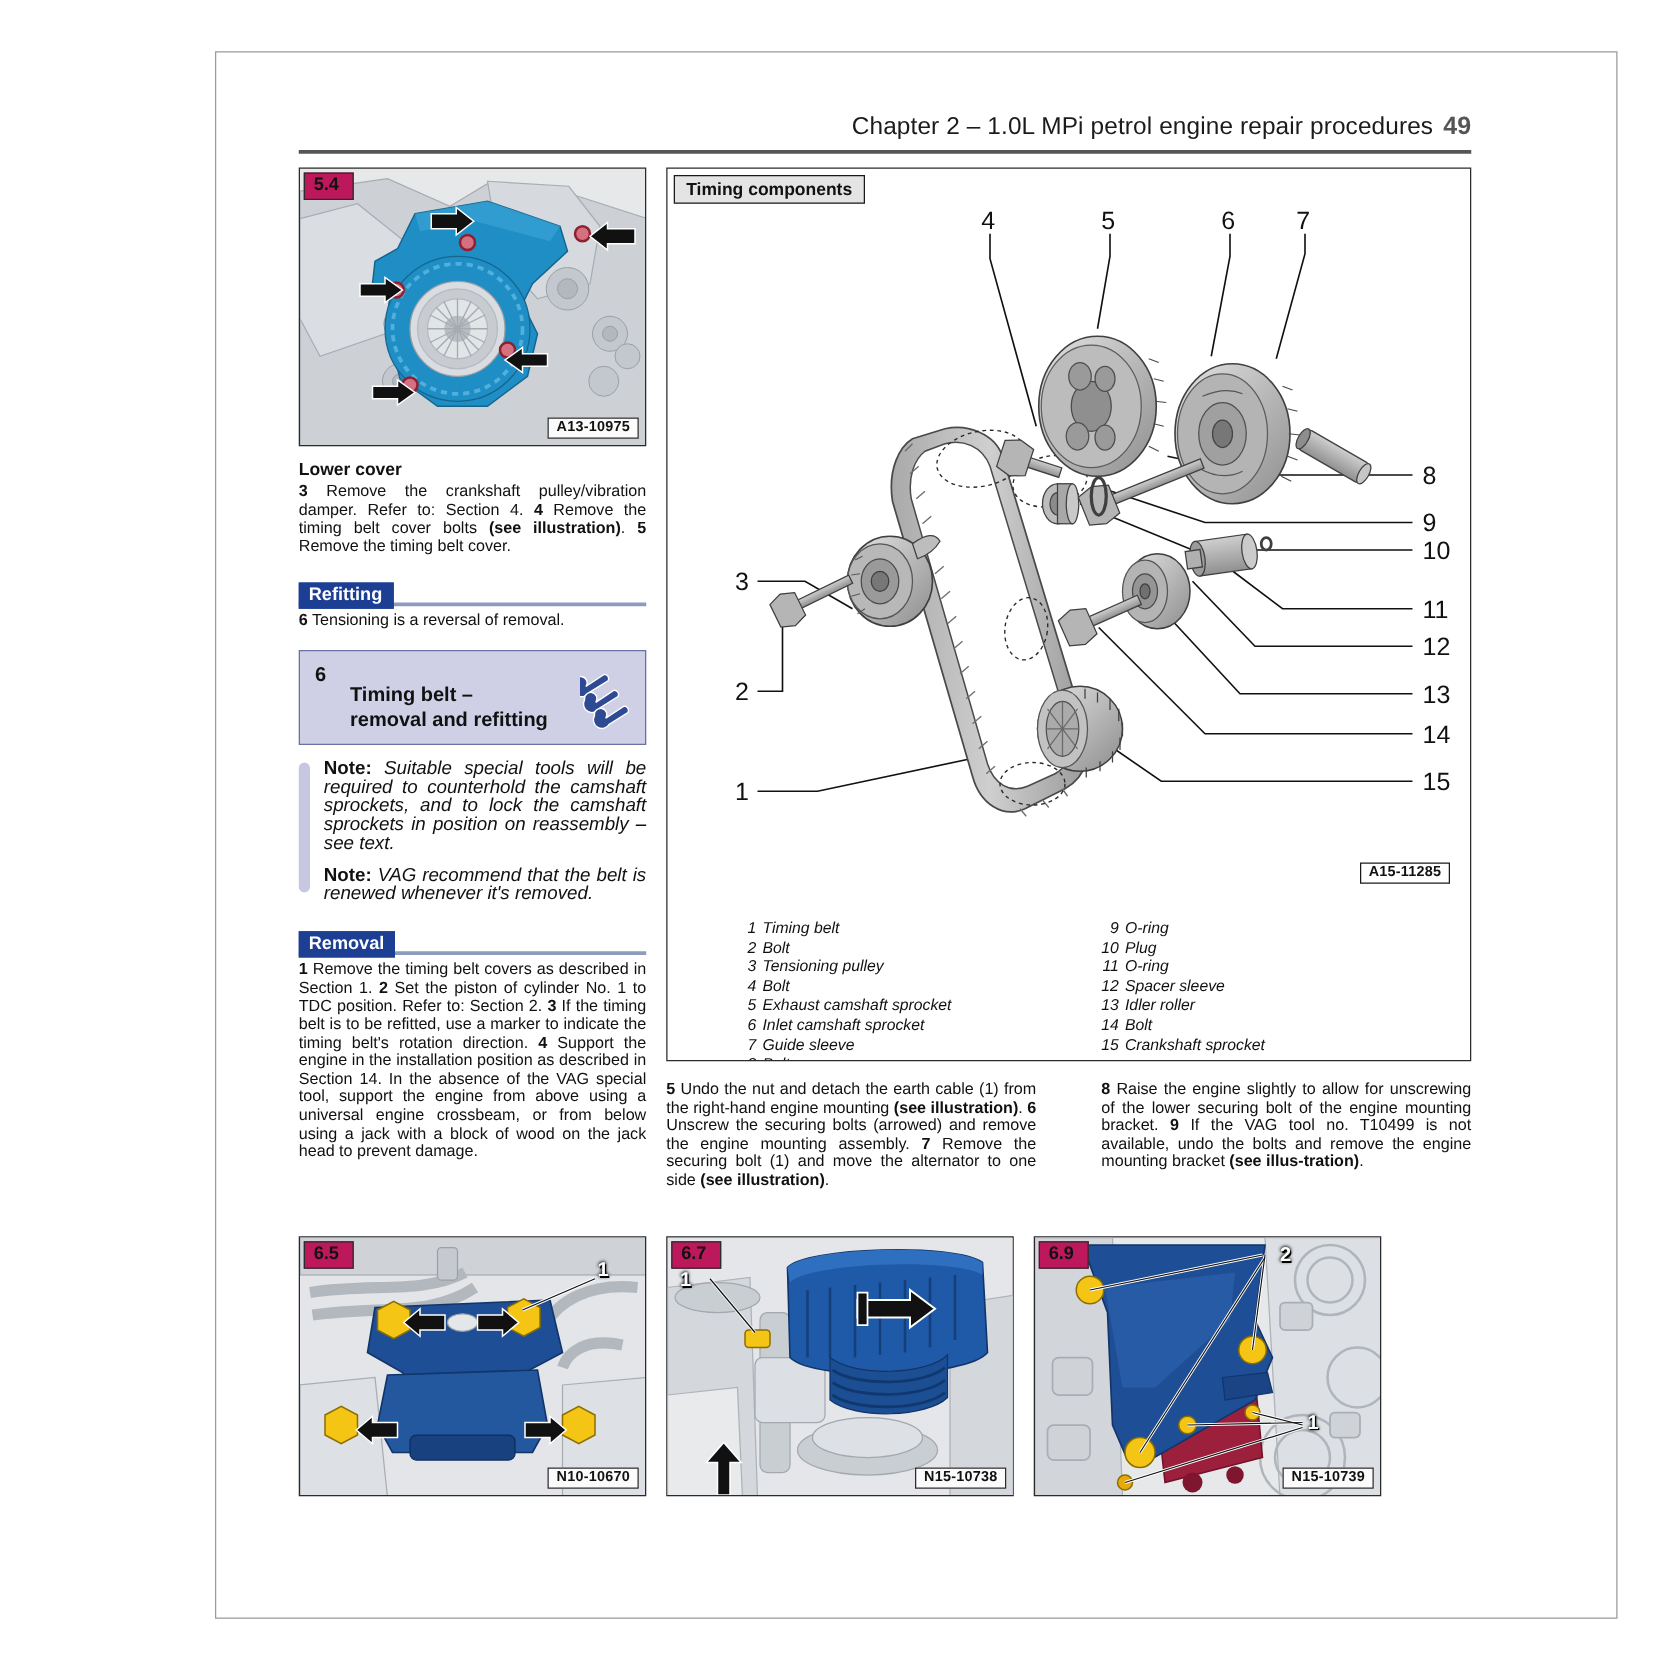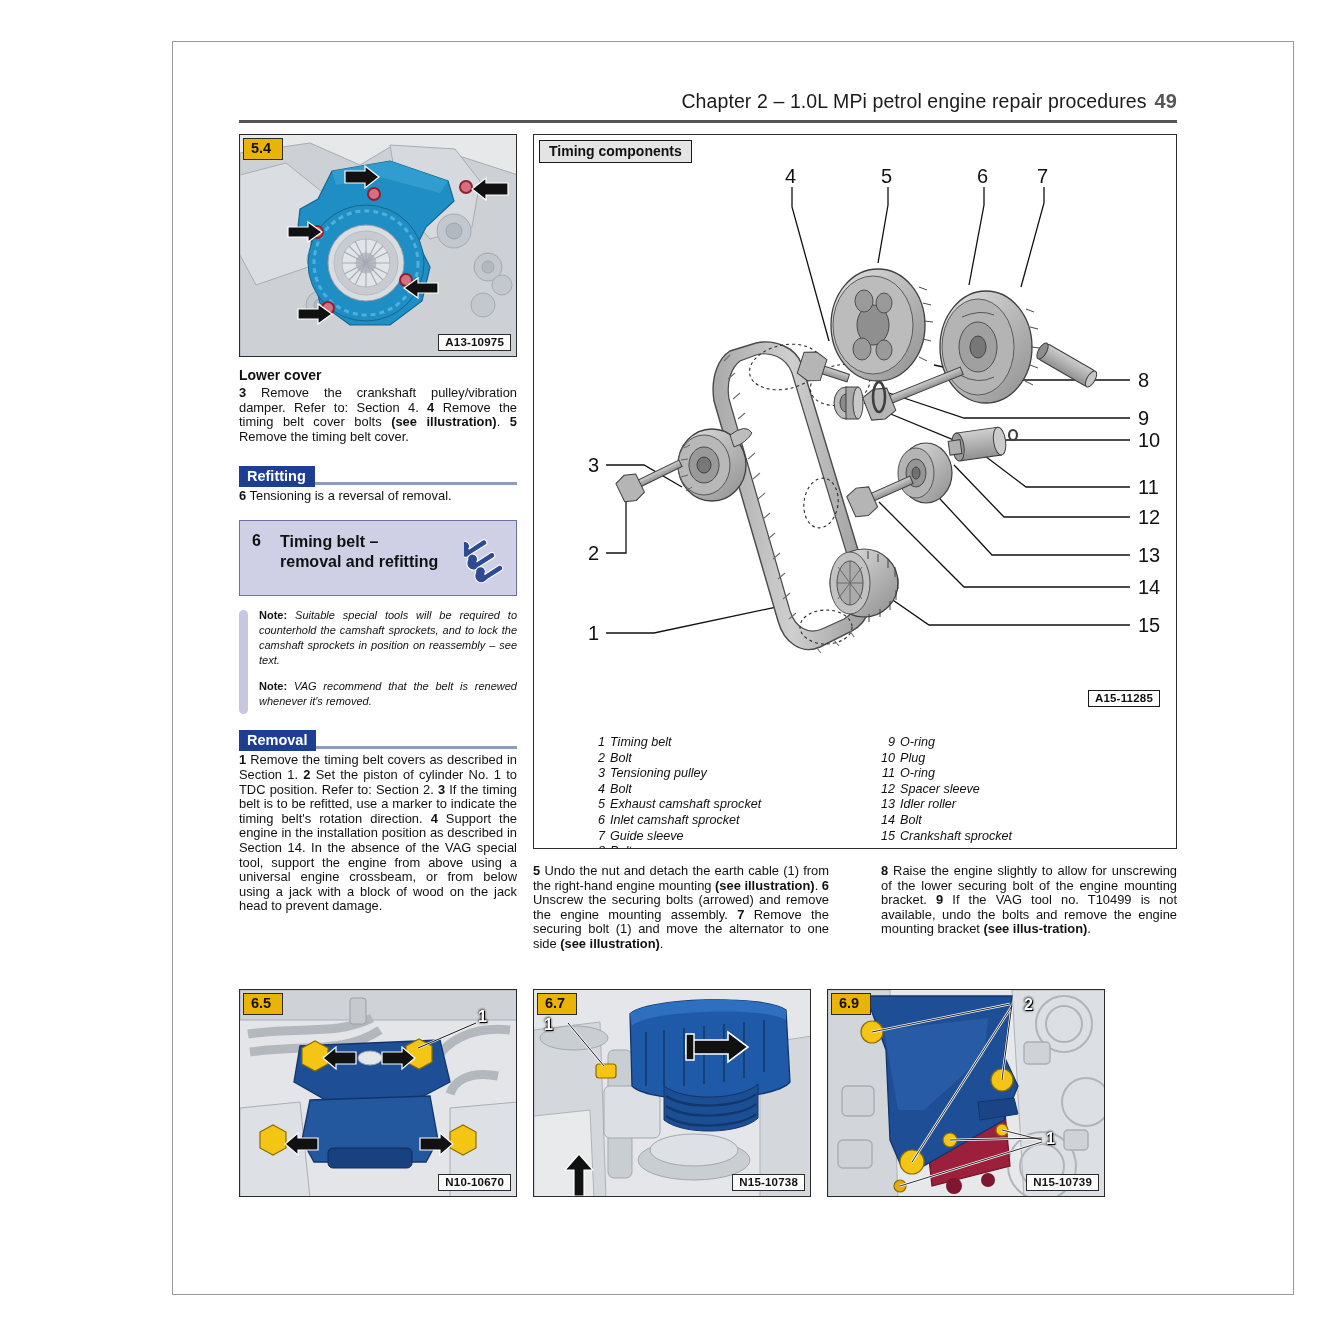--- a/index.html
+++ b/index.html
@@ -29,21 +29,21 @@
     background:#555;
   }
   
   .colL{position:absolute;left:66px;top:92px;width:278px;}
   .colR{position:absolute;left:360px;top:92px;width:644px;}
 
   
   .fig{position:relative;border:1px solid #2b2b2b;box-sizing:border-box;overflow:hidden;background:#e9eaec;}
   .fig .tag{
     position:absolute;left:3px;top:3px;
-    background:#eab308;border:1px solid #2b2b2b;
+    background:#be185d;border:1px solid #2b2b2b;
     font-size:14.5px;font-weight:bold;color:#111;
     padding:2px 11px 3px 7px;line-height:1.05;z-index:6;
   }
   .fig .code{
     position:absolute;right:5px;bottom:5px;
     background:#fbfbfb;border:1px solid #2b2b2b;
     font-size:11.5px;font-weight:bold;color:#111;
     padding:1px 6px 2px;letter-spacing:.2px;z-index:6;
   }
   .fig .cnum{
@@ -74,31 +74,31 @@
   .sechead{
     margin:16px 0 0;
     background:#cfd0e6;border:1px solid #6b70a8;
     height:76px;position:relative;box-sizing:border-box;
   }
   .sechead .n{
     position:absolute;left:12px;top:11px;
     font-size:16px;font-weight:bold;color:#111;
   }
   .sechead .t{
-    position:absolute;left:40px;top:11px;right:56px;
+    position:absolute;left:40px;top:26px;right:56px;
     font-size:16px;font-weight:bold;color:#111;line-height:20px;
   }
   .sechead .spanners{position:absolute;right:8px;top:8px;width:44px;height:60px;}
   
   .notewrap{position:relative;margin:12px 0 0;padding-left:20px;}
   .notebar{
     position:absolute;left:0;top:2px;width:9px;height:104px;
     background:#c8c7e2;border-radius:5px;
   }
-  .note{font-size:11px;line-height:14.9px;color:#111;font-style:italic;text-align:justify;}
+  .note{font-size:15px;line-height:14.9px;color:#111;font-style:italic;text-align:justify;}
   .note b{font-style:normal;font-weight:bold;}
   .note + .note{margin-top:11px;}
 
   
   .diagram{
     position:relative;border:1px solid #2b2b2b;box-sizing:border-box;
     height:715px;background:#fff;overflow:hidden;
   }
   .diagram .dtag{
     position:absolute;left:5px;top:5px;

